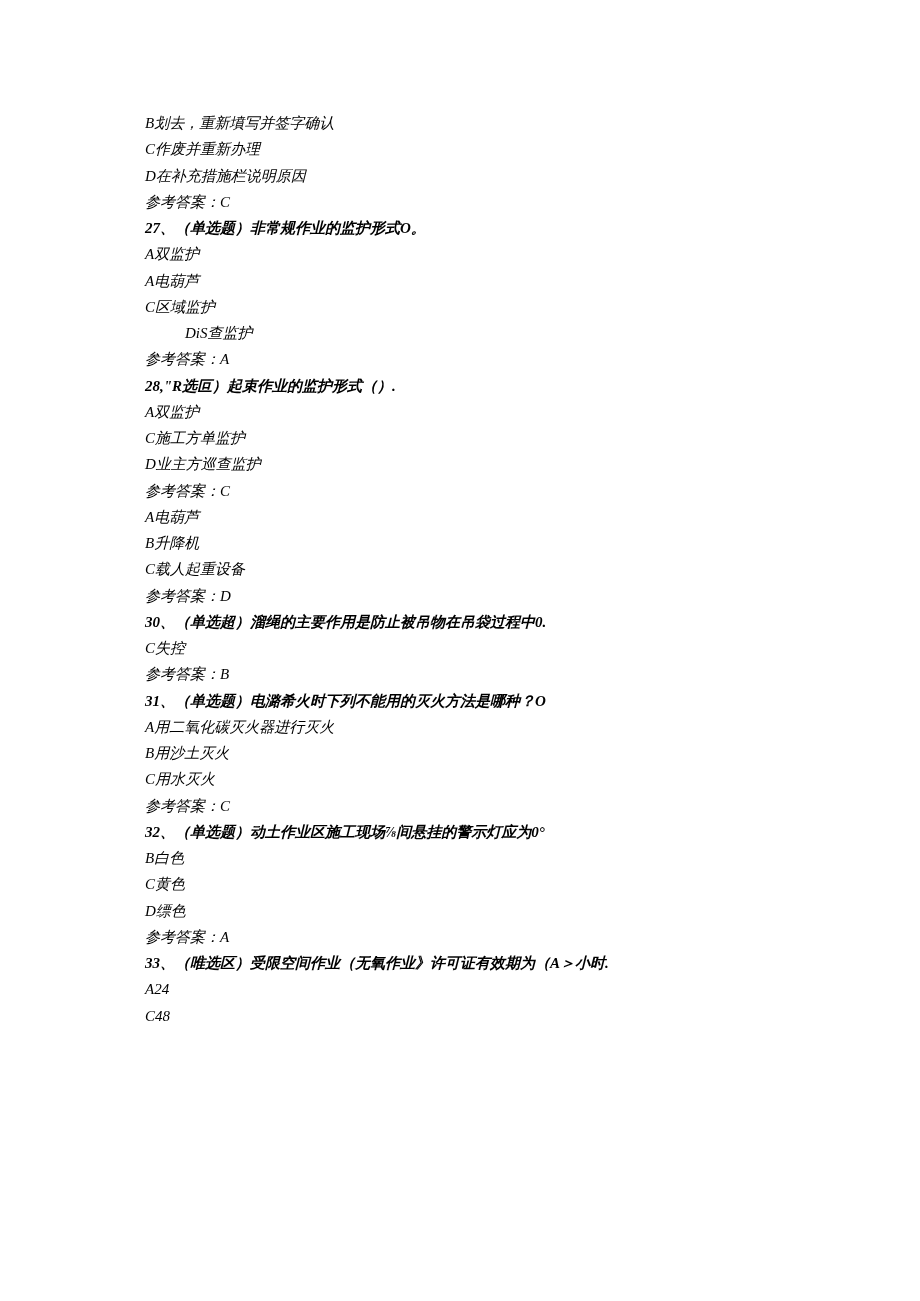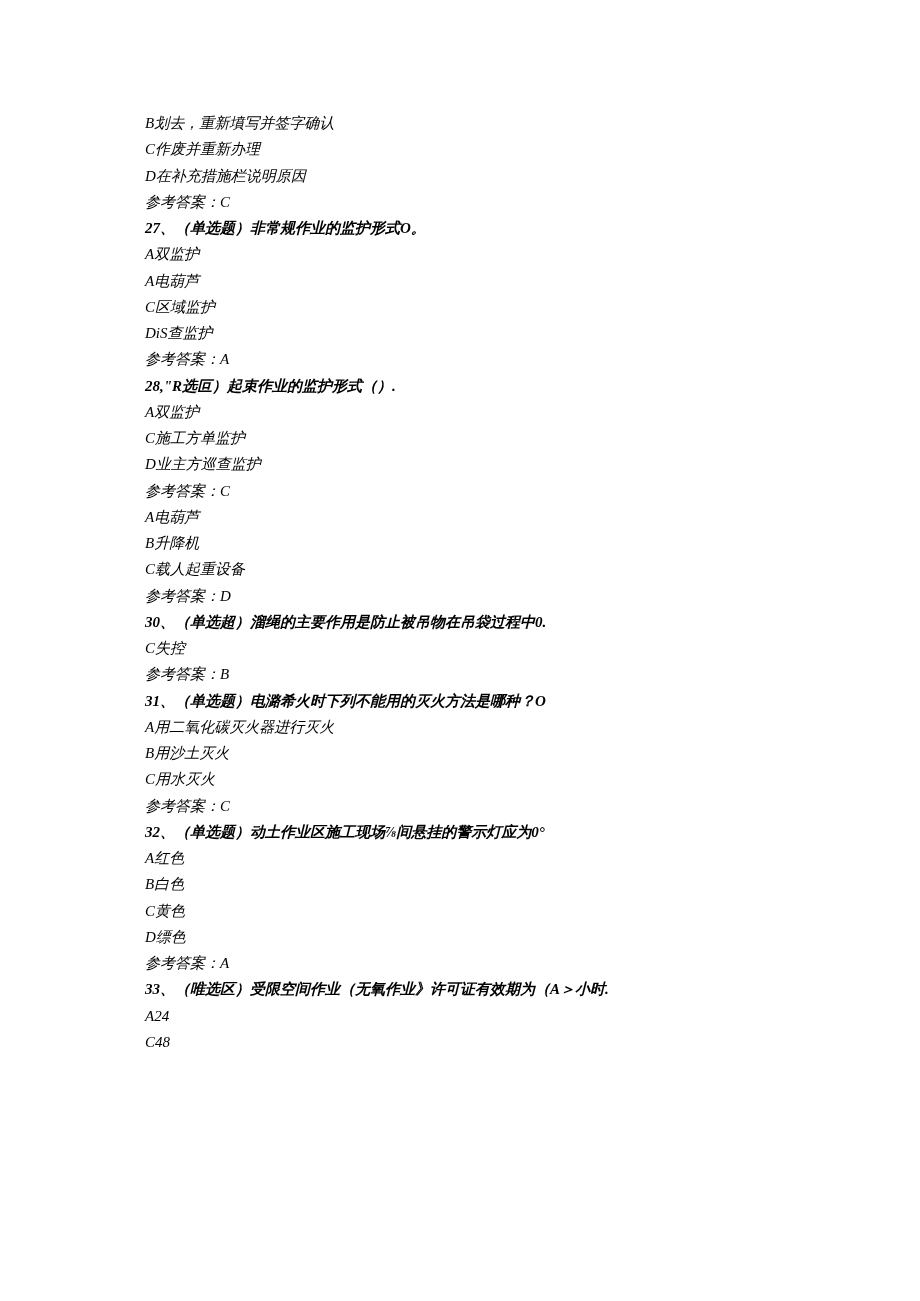--- a/index.html
+++ b/index.html
@@ -16,20 +16,21 @@
     p {
       margin: 0;
       padding: 0;
       font-style: italic;
     }
     .bold {
       font-weight: bold;
     }
     .italic {
       font-style: italic;
+      margin-left: 40px;
     }
   </style>
 </head>
 <body>
 
 <div id="content">
     <p>B划去，重新墳写并签字确认</p>
     <p>C作废并重新办理</p>
     <p>D在补充措施栏说明原因</p>
     <p>参考答案：C</p>
@@ -50,21 +51,20 @@
     <p>参考答案：D</p>
     <p class="bold">30、（单选超）溜绳的主要作用是防止被吊物在吊袋过程中0.</p>
     <p>C失控</p>
     <p>参考答案：B</p>
     <p class="bold">31、（单选题）电潞希火时下列不能用的灭火方法是哪种？O</p>
     <p>A用二氧化碳灭火器进行灭火</p>
     <p>B用沙土灭火</p>
     <p>C用水灭火</p>
     <p>参考答案：C</p>
     <p class="bold">32、（单选题）动土作业区施工现场⅞间悬挂的警示灯应为0°</p>
-    <p>A红色</p>
     <p>B白色</p>
     <p>C黄色</p>
     <p>D缥色</p>
     <p>参考答案：A</p>
     <p class="bold">33、（唯选区）受限空间作业（无氧作业》许可证有效期为（A＞小时.</p>
     <p>A24</p>
     <p>C48</p>
   </div>
 
 </body></html>

